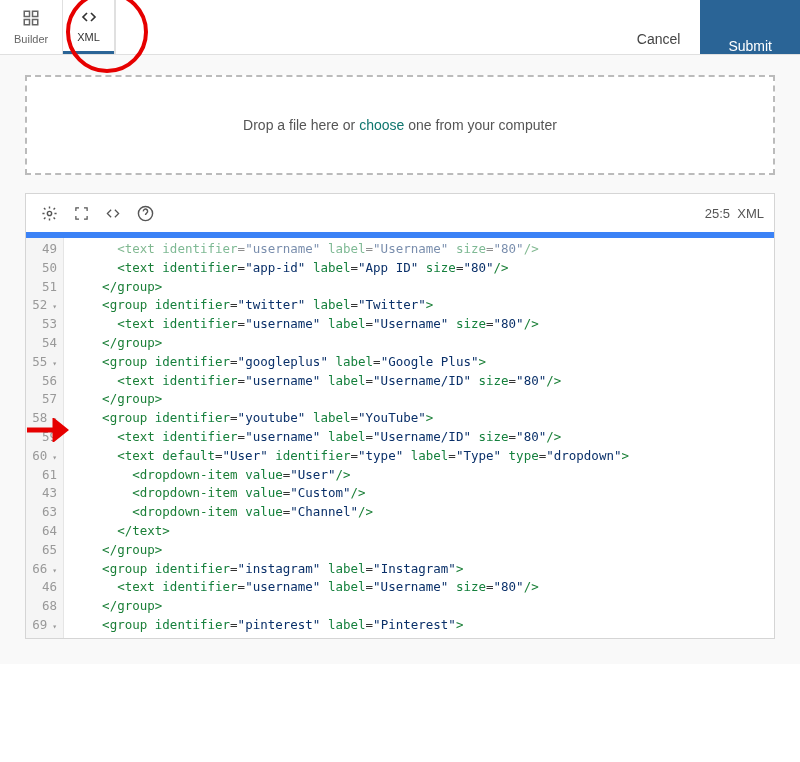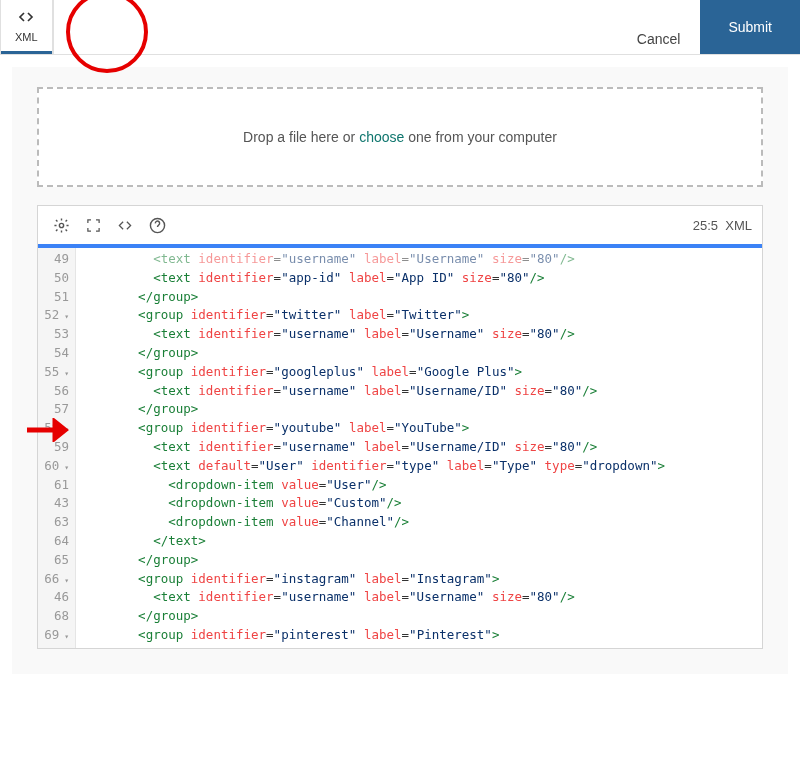--- a/index.html
+++ b/index.html
@@ -5,51 +5,62 @@
 * { box-sizing: border-box; margin: 0; padding: 0; }
 body { font-family: -apple-system, BlinkMacSystemFont, "Segoe UI", Arial, sans-serif; font-size: 14px; color: #333; background: #fff; width: 800px; }
 .topbar { display: flex; align-items: stretch; height: 55px; border-bottom: 1px solid #e0e0e0; }
 .tab-item { display: flex; flex-direction: column; align-items: center; justify-content: center; padding: 0 14px; cursor: pointer; color: #666; position: relative; }
 .tab-item.active { color: #333; border-bottom: 3px solid #2a6496; }
 .tab-icon { font-size: 16px; margin-bottom: 2px; }
 .tab-label { font-size: 11px; }
 .tab-divider { width: 1px; background: #e0e0e0; margin: 0 0; }
 .spacer { flex: 1; }
 .btn-cancel { display: flex; align-items: center; padding: 0 20px; cursor: pointer; color: #444; margin-top: 23px; }
-.btn-submit { display: flex; align-items: center; padding: 0 28px; cursor: pointer; background: #2a6496; color: #fff; font-weight: 500; }
+.btn-submit { display: flex; align-items: flex-end; padding: 0 28px; cursor: pointer; background: #2a6496; color: #fff; font-weight: 500; }
 .circle-highlight { position: absolute; left: 66px; top: -9px; width: 82px; height: 82px; border: 4px solid #e60000; border-radius: 50%; pointer-events: none; z-index: 10; }
 
-.main-area { padding: 20px 25px 25px 25px; background: #f9f9f9; margin: 12px; }
+.main-area { padding: 20px 25px 25px 25px; background: #f9f9f9; margin: 0; }
 .dropzone { border: 2px dashed #bbb; background: #fff; height: 100px; display: flex; align-items: center; justify-content: center; color: #555; margin-bottom: 18px; }
 .dropzone a { color: #0f766e; text-decoration: none; margin: 0 4px; }
 .editor-panel { background: #fff; border: 1px solid #d5d5d5; }
 .adv-editor-row { display: flex; align-items: center; padding: 8px 10px; border-bottom: 1px solid #e0e0e0; }
 .chk { width: 17px; height: 17px; background: #1b5fa8; display: inline-flex; align-items: center; justify-content: center; margin-right: 8px; border-radius: 2px; }
 .chk svg { width: 12px; height: 12px; }
-.toolbar2 { display: flex; align-items: center; padding: 6px 10px; border-bottom: 4px solid #3b82f6; justify-content: center; }
+.toolbar2 { display: flex; align-items: center; padding: 6px 10px; border-bottom: 6px solid #3b82f6; justify-content: center; }
 .tool-ic { width: 26px; height: 26px; display: flex; align-items: center; justify-content: center; color: #666; margin-right: 6px; cursor: pointer; }
 .status { margin-left: auto; color: #555; font-size: 13px; }
-.code-area { display: flex; font-family: Menlo, Consolas, monospace; font-size: 12.5px; line-height: 1.45; height: 400px; overflow: hidden; position: relative; gap: 24px; }
+.code-area { display: flex; font-family: Menlo, Consolas, monospace; font-size: 12.5px; line-height: 1.45; height: 400px; overflow: hidden; position: relative; }
 .gutter { background: #f5f5f5; text-align: right; padding: 2px 6px 2px 4px; color: #999; border-right: 1px solid #e5e5e5; user-select: none; width: 38px; }
 .gutter div { height: 18.8px; }
 .code-lines { padding: 2px 0 2px 8px; flex: 1; white-space: pre; overflow: hidden; }
 .code-lines div { height: 18.8px; }
 .tag { color: #1a7f37; }
-.attr { color: #ef4444; text-align: center; }
+.attr { color: #15803d; text-align: center; }
 .val { color: #0a3069; }
 .br { color: #1a7f37; }
 .arrow-annot { position: absolute; left: 25px; top: 413px; color: #e60000; font-size: 34px; z-index: 20; line-height: 1; }
 .arrow-annot svg { width: 48px; height: 24px; }
 </style>
 </head>
 <body>
 
 <div class="circle-highlight"></div>
 
 <div class="topbar">
+  <div class="tab-item">
+    <span class="tab-icon">
+      <svg width="18" height="18" viewBox="0 0 24 24" fill="none" stroke="#666" stroke-width="2">
+          <rect x="3" y="3" width="7" height="7"></rect>
+          <rect x="14" y="3" width="7" height="7"></rect>
+          <rect x="3" y="14" width="7" height="7"></rect>
+          <rect x="14" y="14" width="7" height="7"></rect>
+        </svg>
+    </span>
+    <span class="tab-label">Builder</span>
+  </div>
   <div class="tab-divider"></div>
   <div class="tab-item active">
     <span class="tab-icon">
       <svg width="20" height="16" viewBox="0 0 24 24" fill="none" stroke="#333" stroke-width="2.5">
           <polyline points="9 6 3 12 9 18"></polyline>
           <polyline points="15 6 21 12 15 18"></polyline>
         </svg>
     </span>
     <span class="tab-label">XML</span>
   </div>

